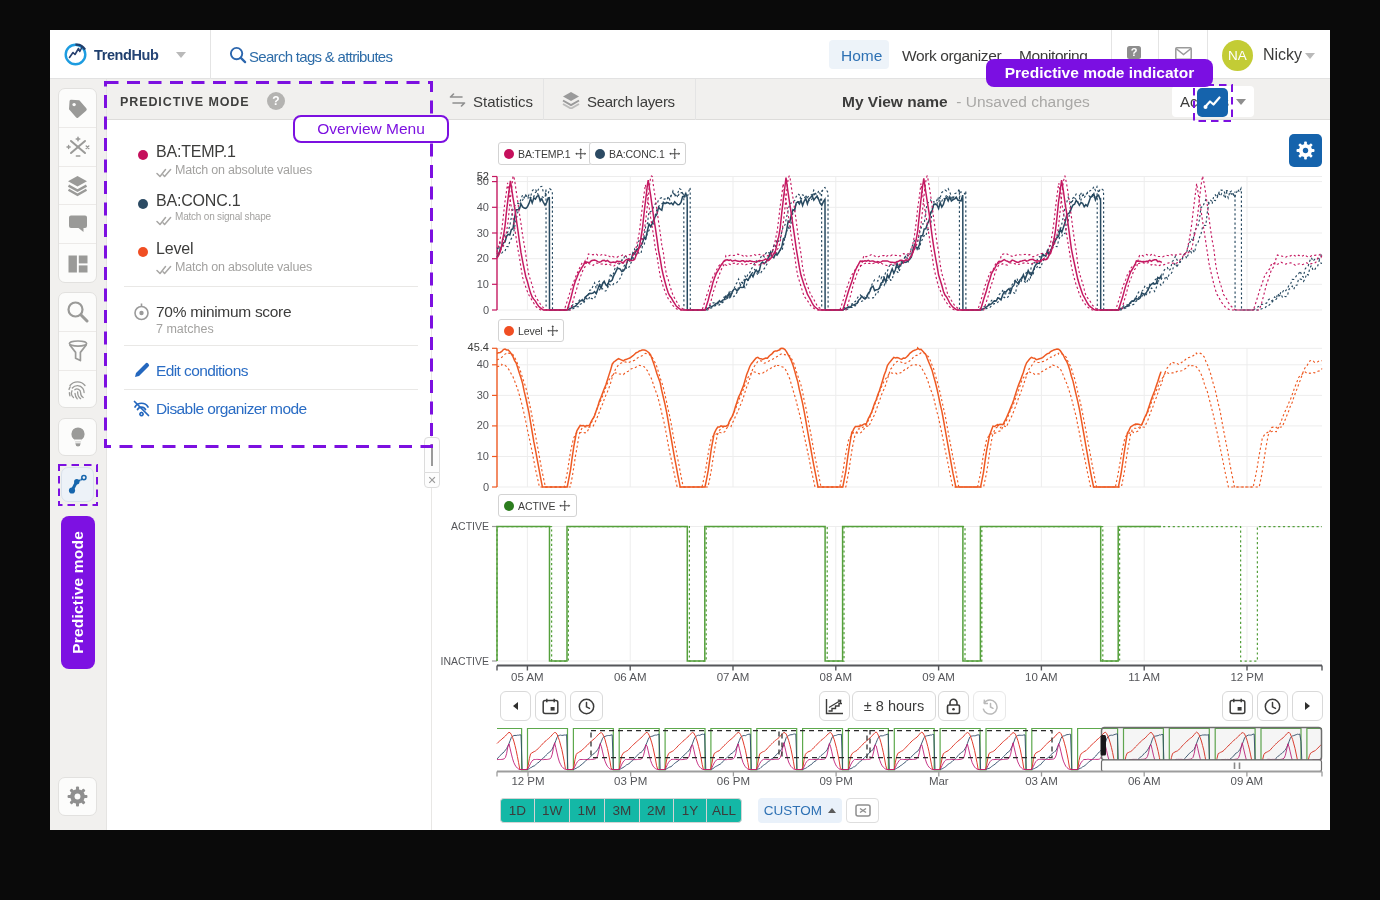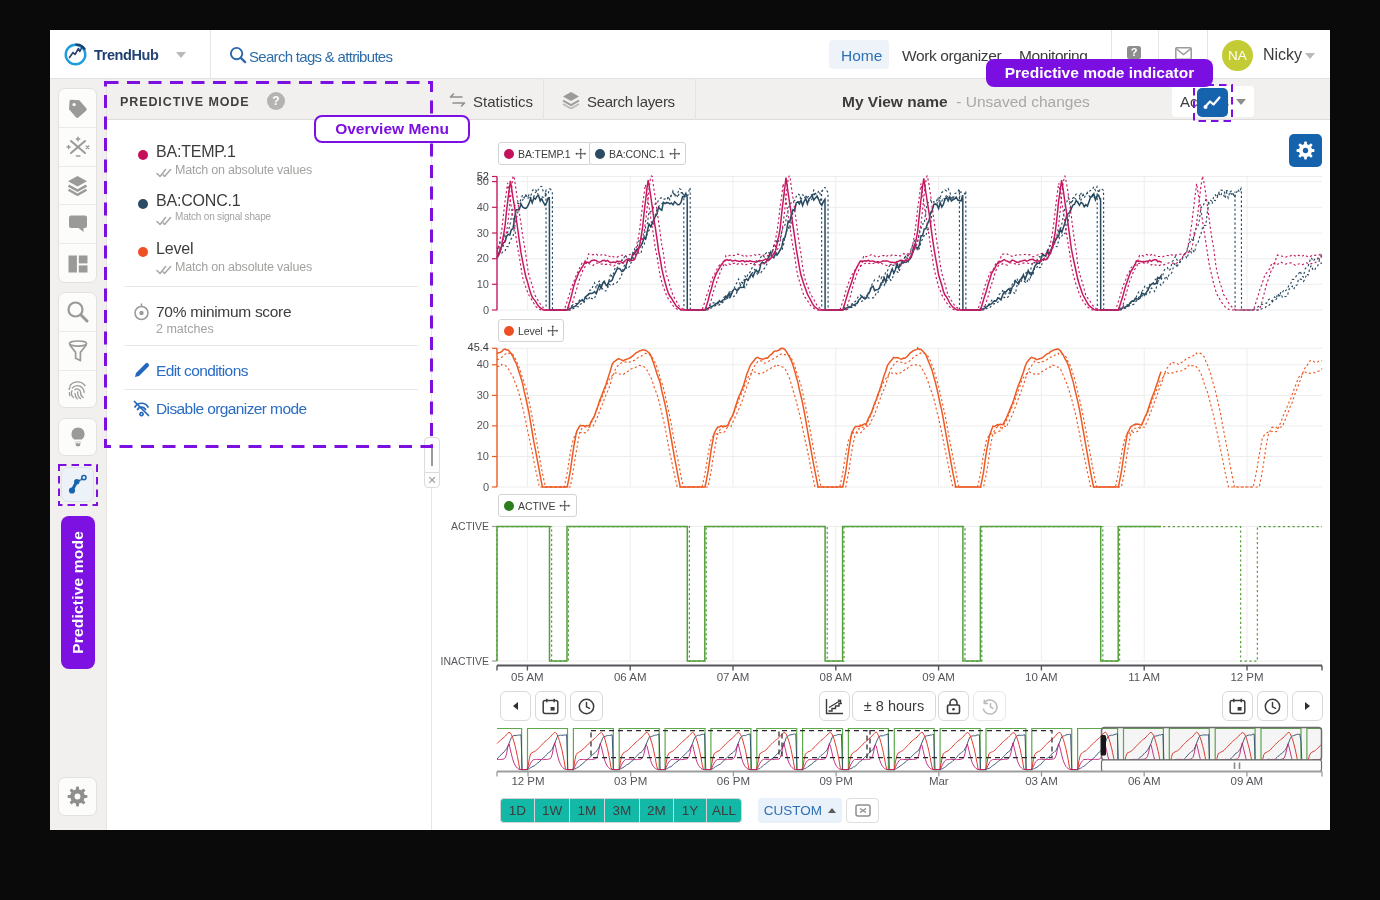--- a/index.html
+++ b/index.html
@@ -221,21 +221,21 @@
       </g>
     </svg></div>
 <div class="abs" style="left:175px;top:260px;font-size:12.5px;letter-spacing:-0.2px;color:#a3a2a0">Match on absolute values</div>
 <div class="abs" style="left:124px;top:286px;width:294px;height:1px;background:#e9e8e6"></div>
 <svg class="abs" style="left:132px;top:303px" width="19" height="19" viewBox="0 0 19 19">
     <circle cx="9.5" cy="10" r="6.5" fill="none" stroke="#9a9a9a" stroke-width="1.6"></circle>
     <circle cx="9.5" cy="10" r="2.2" fill="#9a9a9a"></circle>
     <line x1="9.5" y1="0.5" x2="9.5" y2="3.5" stroke="#9a9a9a" stroke-width="1.6"></line>
   </svg>
 <div class="abs" style="left:156px;top:303px;font-size:15.5px;letter-spacing:-0.3px;color:#3c3c3b">70% minimum score</div>
-<div class="abs" style="left:156px;top:322px;font-size:12.5px;color:#a3a2a0">2 matches</div>
+<div class="abs" style="left:156px;top:322px;font-size:12.5px;color:#a3a2a0">7 matches</div>
 <div class="abs" style="left:124px;top:345px;width:294px;height:1px;background:#e9e8e6"></div>
 <svg class="abs" style="left:134px;top:361px" width="17" height="17" viewBox="0 0 17 17">
     <path d="M1 16 L2 12 L11.5 2.5 a1.8 1.8 0 0 1 2.6 0 l0.4 0.4 a1.8 1.8 0 0 1 0 2.6 L5 15 Z" fill="#2467be"></path>
   </svg>
 <div class="abs" style="left:156px;top:362px;font-size:15.5px;letter-spacing:-0.6px;color:#2a6cc4">Edit conditions</div>
 <div class="abs" style="left:124px;top:389px;width:294px;height:1px;background:#e9e8e6"></div>
 <svg class="abs" style="left:132px;top:399px" width="19" height="19" viewBox="0 0 19 19">
     <path d="M3 8 a7.5 7.5 0 0 1 13 0 M5.5 10.5 a4.5 4.5 0 0 1 8 0 M9.5 13.5 a1.6 1.6 0 1 0 0.01 0" fill="none" stroke="#2467be" stroke-width="1.7" stroke-linecap="round"></path>
     <line x1="2.5" y1="2.5" x2="16.5" y2="16.5" stroke="#2467be" stroke-width="1.7" stroke-linecap="round"></line>
   </svg>
@@ -532,14 +532,14 @@
 <div class="abs" style="left:846px;top:798px;width:33px;height:25px;border:1px solid #dedede;border-radius:4px;display:flex;align-items:center;justify-content:center">
     <svg width="16" height="13" viewBox="0 0 16 13">
       <rect x="1" y="1" width="14" height="11" rx="2" fill="none" stroke="#8f8f8f" stroke-width="1.5"></rect>
       <path d="M5 4.5 L11 8.5 M11 4.5 L5 8.5" stroke="#8f8f8f" stroke-width="1.5"></path>
     </svg>
   </div>
 
 <svg class="abs" style="left:104px;top:81px" width="329" height="367">
     <rect x="1.5" y="1.5" width="326" height="364" fill="none" stroke="#7c10e0" stroke-width="3" stroke-dasharray="13,8.5"></rect>
   </svg>
-<div class="abs" style="left:314px;top:115px;width:156px;height:28px;background:#fff;border:2.5px solid #7c10e0;border-radius:8px;display:flex;align-items:center;justify-content:center;font-size:15.5px;font-weight:bold;color:#7c10e0;z-index:30">Overview Menu</div>
+<div class="abs" style="left:293px;top:115px;width:156px;height:28px;background:#fff;border:2.5px solid #7c10e0;border-radius:8px;display:flex;align-items:center;justify-content:center;font-size:15.5px;font-weight:normal;color:#7c10e0;z-index:30">Overview Menu</div>
 <div class="abs" style="left:986px;top:59px;width:227px;height:28px;background:#7b0fe2;border-radius:8px;display:flex;align-items:center;justify-content:center;font-size:15.5px;font-weight:bold;color:#fff;z-index:30">Predictive mode indicator</div>
 
 </body></html>

